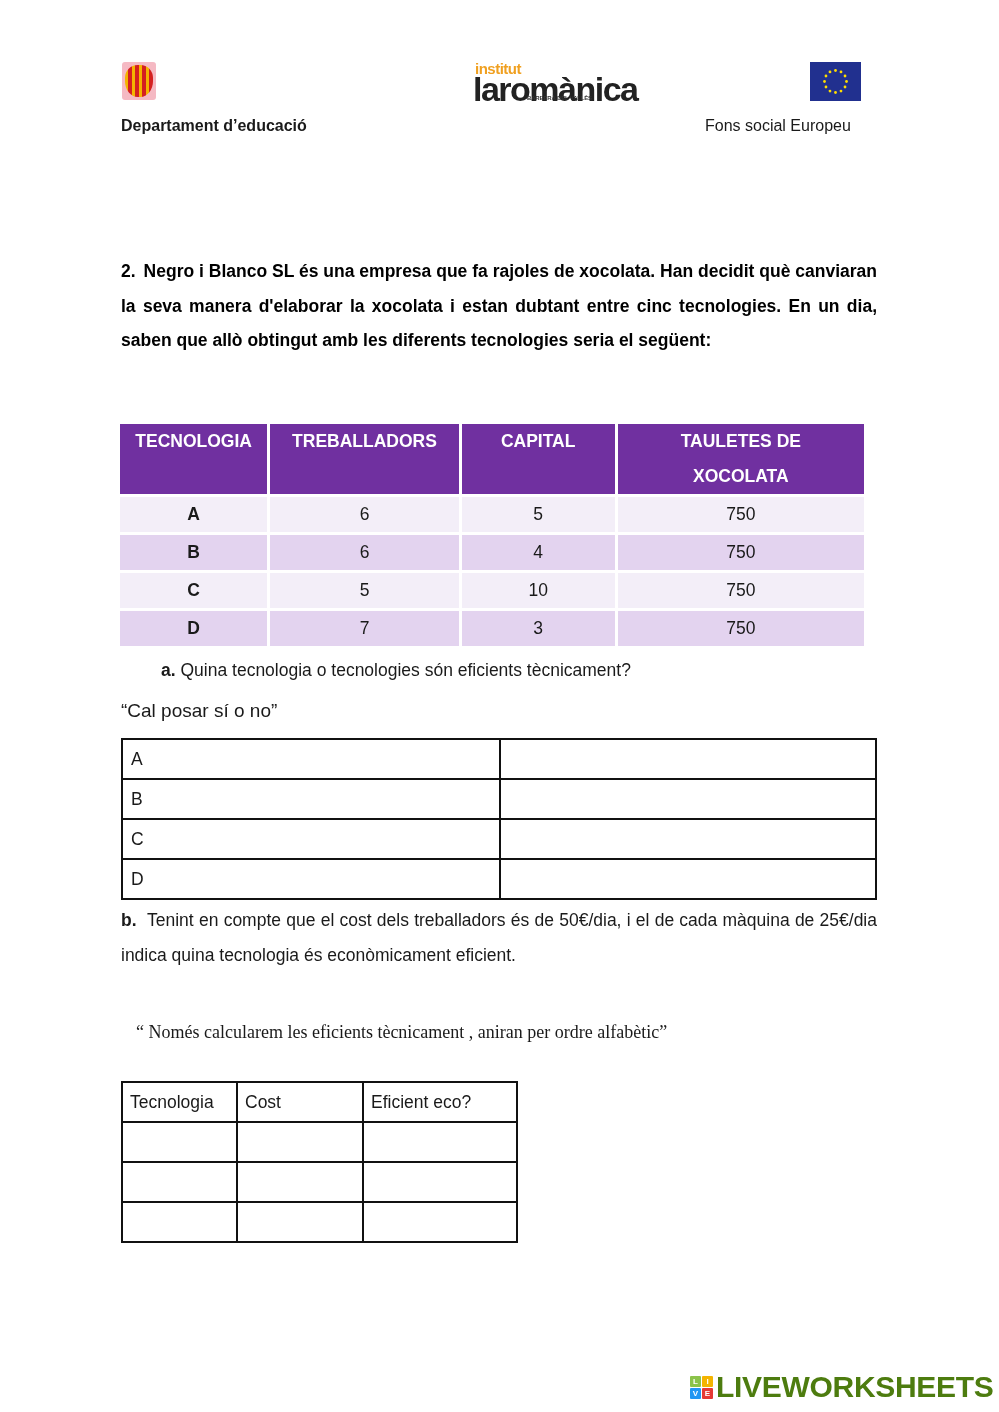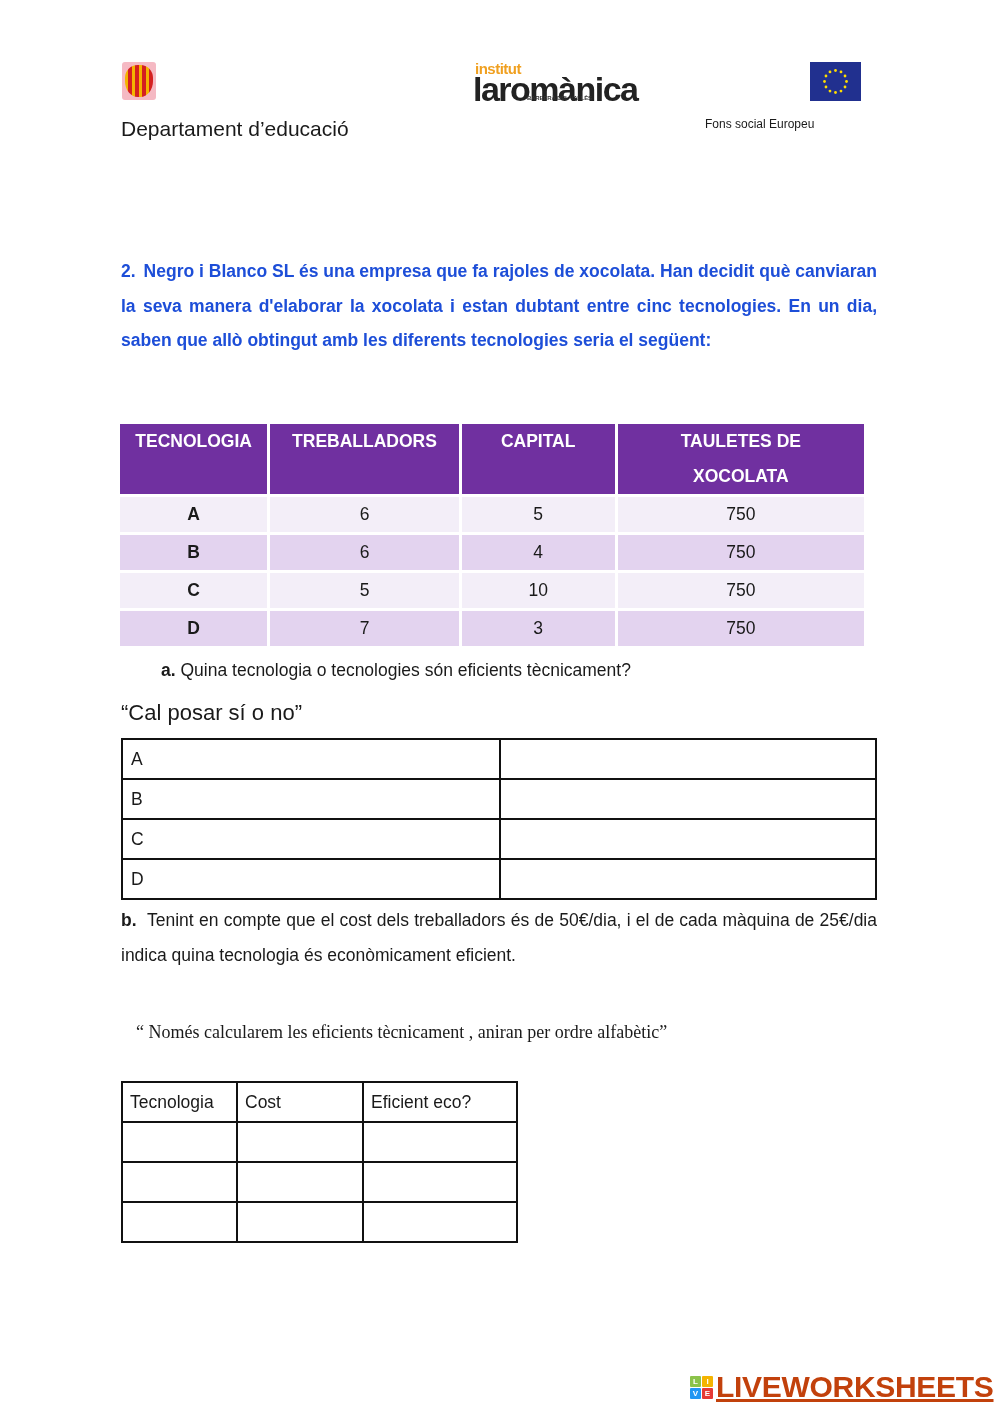--- a/index.html
+++ b/index.html
@@ -7,38 +7,38 @@
 
   
   .logo-cat { position: absolute; left: 122px; top: 62px; width: 34px; height: 38px; background: #f5b9c3; border-radius: 3px; }
   .logo-cat .shield { position: absolute; left: 3px; top: 3px; width: 28px; height: 32px; border-radius: 45% 45% 45% 45% / 40% 40% 50% 50%; background: repeating-linear-gradient(90deg, #f4b400 0 3.5px, #d42020 3.5px 7px); }
   .logo-inst { position: absolute; left: 430px; top: 62px; width: 122px; height: 42px; margin-left: 43px; }
   .logo-inst .l1 { position: absolute; left: 2px; top: -2px; font-size: 15px; font-weight: bold; color: #f0a020; letter-spacing: -0.5px; }
   .logo-inst .l2 { position: absolute; left: 0; top: 8px; font-size: 34px; font-weight: bold; color: #222; letter-spacing: -1.5px; }
   .logo-inst .l3 { position: absolute; left: 54px; top: 33px; font-size: 6px; font-weight: bold; color: #333; letter-spacing: -0.2px; }
   .logo-eu { position: absolute; left: 810px; top: 62px; width: 51px; height: 39px; background: #21308f; }
   .logo-eu .stars { position: absolute; left: 0; top: 0; width: 51px; height: 39px; }
-  .hdr-left { position: absolute; left: 121px; top: 117px; font-size: 21px; }
-  .hdr-right { position: absolute; left: 705px; top: 117px; font-size: 12px; text-align: center; }
+  .hdr-left { position: absolute; left: 121px; top: 117px; font-size: 16px; font-weight: bold; }
+  .hdr-right { position: absolute; left: 705px; top: 117px; font-size: 16px; text-align: center; }
 
   
-  .question { position: absolute; left: 121px; top: 254px; width: 756px; font-size: 17.5px; font-weight: bold; line-height: 34.5px; text-align: justify; color: #1d4ed8; font-family: "Liberation Sans", sans-serif; }
+  .question { position: absolute; left: 121px; top: 254px; width: 756px; font-size: 17.5px; font-weight: bold; line-height: 34.5px; text-align: justify; color: #000000; font-family: "Liberation Sans", sans-serif; }
   .question .num { margin-right: 8px; }
 
   
   .ptable { position: absolute; left: 120px; top: 424px; width: 750px; border-collapse: separate; border-spacing: 3px 3px; margin: -3px; }
   .ptable th { background: #7030a0; color: #fff; font-weight: bold; font-size: 17.5px; line-height: 35px; vertical-align: top; text-align: center; height: 70px; padding: 0 4px; }
   .ptable td { font-size: 17.5px; text-align: center; height: 35px; padding: 0; color: #1a1a1a; }
   .ptable tr.odd td { background: #f3eef8; }
   .ptable tr.even td { background: #e3d3ef; }
   .ptable td.key { font-weight: bold; }
 
   .qa { position: absolute; left: 121px; top: 660px; font-size: 17.5px; margin-left: 40px; }
   .qa b { font-weight: bold; }
-  .hint-a { position: absolute; left: 121px; top: 700px; font-size: 22px; }
+  .hint-a { position: absolute; left: 121px; top: 700px; font-size: 19px; }
 
   .atable { position: absolute; left: 121px; top: 738px; width: 756px; border-collapse: collapse; }
   .atable td { border: 2px solid #111; height: 38px; font-size: 17.5px; padding: 0 0 0 8px; }
   .atable td.l { width: 368px; }
 
   .qb { position: absolute; left: 121px; top: 903px; width: 756px; font-size: 17.5px; line-height: 34.5px; text-align: justify; }
   .hint-b { position: absolute; left: 136px; top: 1022px; font-size: 18px; font-family: Liberation Serif, serif; }
 
   .btable { position: absolute; left: 121px; top: 1081px; border-collapse: collapse; }
   .btable td { border: 2px solid #111; height: 38px; font-size: 17.5px; padding: 0 0 0 7px; }
@@ -179,14 +179,14 @@
 </tbody>
   </table>
 
 <div class="lw">
   <div class="blocks">
     <div class="blk" style="background: rgb(139, 195, 74);">L</div>
     <div class="blk" style="background: rgb(244, 180, 0);">I</div>
     <div class="blk" style="background: rgb(33, 150, 243);">V</div>
     <div class="blk" style="background: rgb(229, 57, 53);">E</div>
   </div>
-  <div class="txt" style="color: #c2410c; text-decoration: underline;">LIVEWORKSHEETS</div>
+  <div class="txt" style="color: #4d7c0f;">LIVEWORKSHEETS</div>
 </div>
 
 </body></html>

